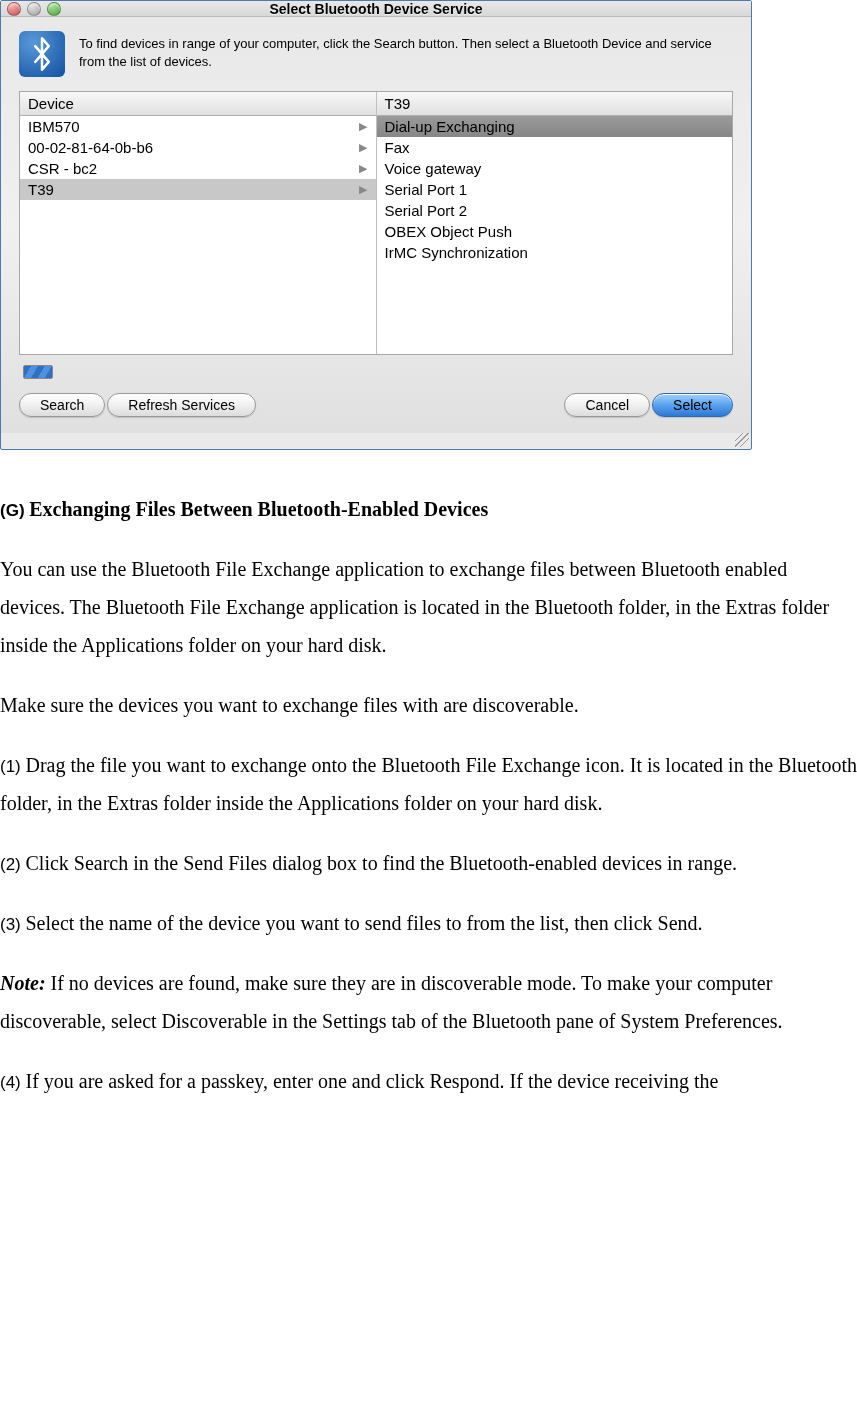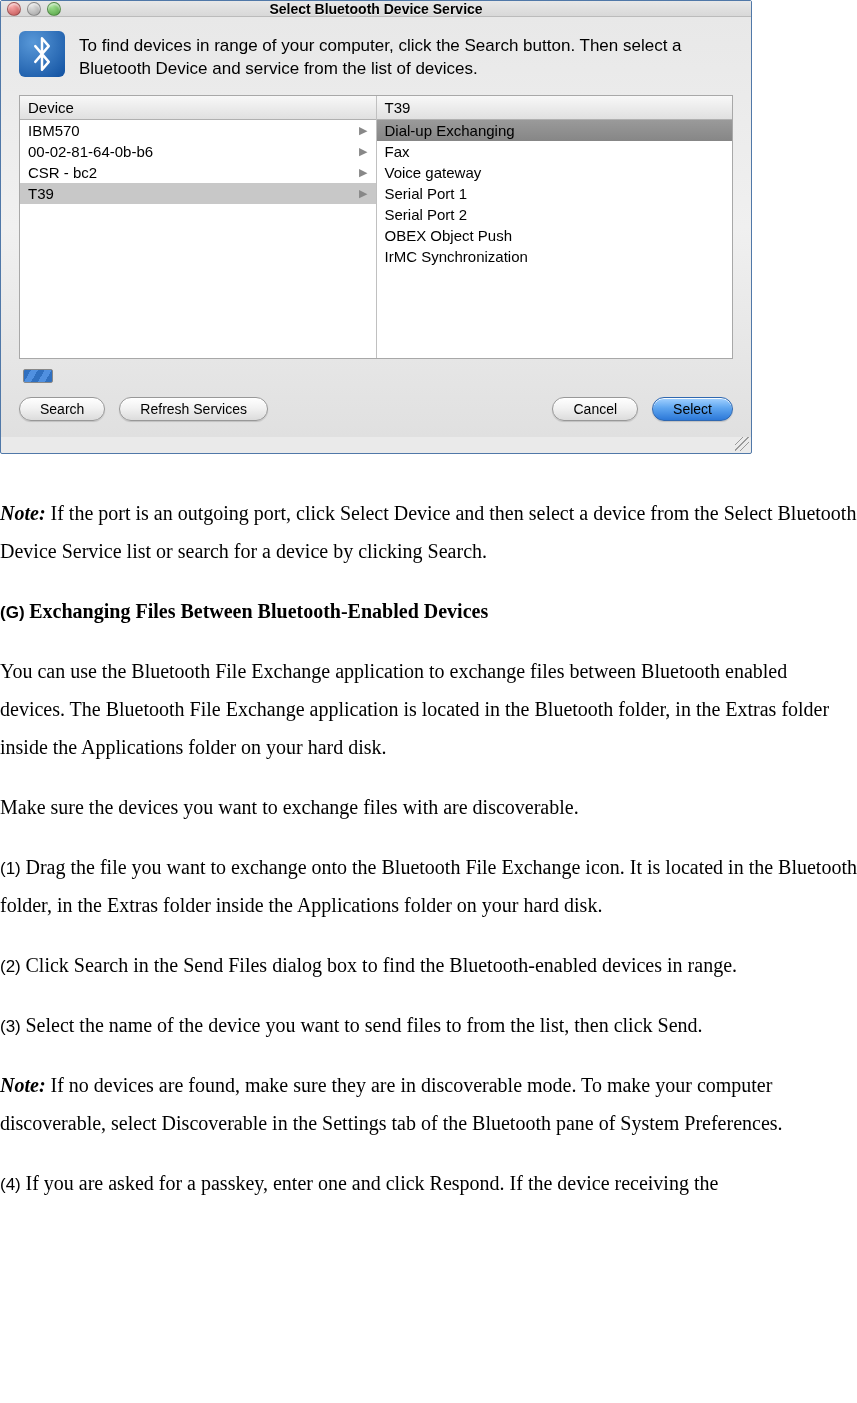--- a/index.html
+++ b/index.html
@@ -60,21 +60,21 @@
   .bt-icon {
     width: 46px; height: 46px;
     background: radial-gradient(circle at 30% 25%, #5898d8, #1050a0);
     border-radius: 6px;
     display: flex; align-items: center; justify-content: center;
     color: #fff;
     flex-shrink: 0;
   }
   .bt-icon svg { width: 30px; height: 36px; }
   .instruction {
-    font-size: 17px;
+    font-size: 13px;
     line-height: 1.35;
     color: #000;
     padding-top: 4px;
   }
   .columns {
     display: flex;
     border: 1px solid #a8a8a8;
     background: #fff;
     height: 264px;
   }
@@ -119,21 +119,21 @@
   }
   .status-row .msg { flex: 1; }
   .progress-stub {
     width: 30px; height: 14px;
     background: repeating-linear-gradient(120deg, #3070c0 0 6px, #5090e0 6px 12px);
     border: 1px solid #888;
     border-radius: 2px;
   }
   .button-row {
     display: flex;
-    gap: 14px;
+    gap: 2px;
     align-items: flex-end;
   }
   .button-row .spacer { flex: 1; }
   .aqua-btn {
     font-family: "Lucida Grande", Arial, sans-serif;
     font-size: 14px;
     padding: 3px 20px;
     border-radius: 14px;
     border: 1px solid #989898;
     background: linear-gradient(#ffffff 0%, #f2f2f2 45%, #dcdcdc 100%);
@@ -254,23 +254,20 @@
       <button class="aqua-btn">Cancel</button>
       <button class="aqua-btn primary">Select</button>
     </div>
   </div>
   <div class="resize">
     <div class="resize-grip"></div>
   </div>
 </div>
 
 <div class="doc">
-  <p>
-    <span class="note-label">Note:</span><span> If the port is an outgoing port, click Select Device and then select a device from the Select Bluetooth Device Service list or search for a device by clicking Search.</span>
-  </p>
 
   <p>
     <span class="marker section-head">(G) </span><span class="section-head">Exchanging Files Between Bluetooth-Enabled Devices</span>
   </p>
 
   <p>You can use the Bluetooth File Exchange application to exchange files between Bluetooth enabled devices. The Bluetooth File Exchange application is located in the Bluetooth folder, in the Extras folder inside the Applications folder on your hard disk.</p>
   <p>Make sure the devices you want to exchange files with are discoverable.</p>
 
   <p>
     <span class="marker">(1) </span><span>Drag the file you want to exchange onto the Bluetooth File Exchange icon. It is located in the Bluetooth folder, in the Extras folder inside the Applications folder on your hard disk.</span>

